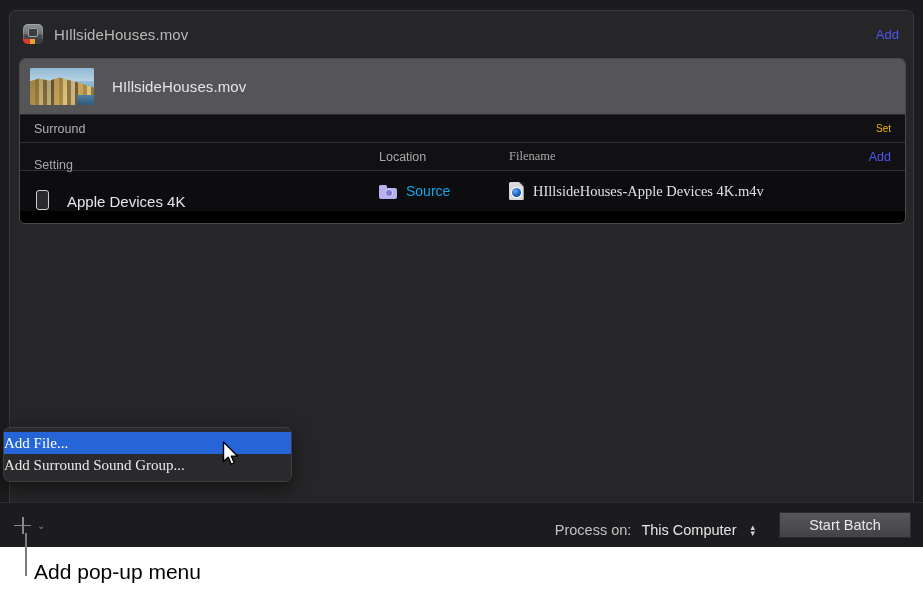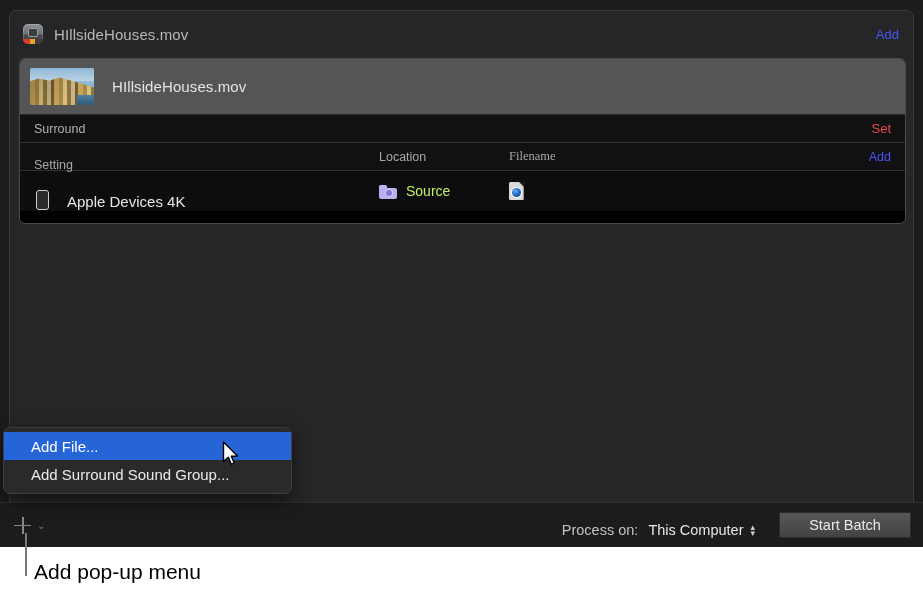--- a/index.html
+++ b/index.html
@@ -155,22 +155,22 @@
     box-sizing: border-box;
     border-bottom: 1px solid #303032;
     background: #111113;
   }
   #captions-label {
     color: #b0b0b2;
     font-size: 12.5px;
   }
   #captions-set-link {
     margin-left: auto;
-    color: #ef4444;
-    font-size: 13px;
+    color: #eab308;
+    font-size: 10px;
     cursor: default;
   }
 
   
   #col-head {
     height: 28px;
     display: flex;
     align-items: center;
     box-sizing: border-box;
     border-bottom: 1px solid #303032;
@@ -235,21 +235,21 @@
     background: #b6b1ef;
     border-radius: 2px;
   }
   .folder-icon .gear {
     position: absolute; left: 6.5px; top: 5px;
     width: 6px; height: 6px;
     border-radius: 50%;
     background: #7f79d8;
     box-shadow: 0 0 0 1px #cfcbf7;
   }
-  .location-text { color: #bef264; font-size: 14px; }
+  .location-text { color: #0ea5e9; font-size: 14px; }
   .file-icon {
     width: 15px; height: 18px;
     position: relative;
     margin-right: 9px;
     flex: 0 0 auto;
     background: #d9d9db;
     border-radius: 1.5px;
     box-shadow: inset -1px 0 0 #9a9a9c;
   }
   .file-icon .fold {
@@ -308,21 +308,21 @@
   #process-group {
     margin-left: auto;
     display: flex;
     align-items: flex-end;
     gap: 10px;
   }
   #process-label { color: #c2c2c4; font-size: 14.5px; }
   #process-select {
     display: flex;
     align-items: center;
-    gap: 7px;
+    gap: 14px;
     color: #e6e6e8;
     font-size: 14.5px;
     cursor: default;
   }
   #process-stepper {
     display: flex;
     flex-direction: column;
     line-height: 6px;
     font-size: 9px;
     color: #d0d0d2;
@@ -351,28 +351,28 @@
     width: 289px;
     background: #2a2a2c;
     border: 1px solid #3e3e40;
     border-radius: 7px;
     padding: 4px 0 5px 0;
     box-sizing: border-box;
     box-shadow: 0 6px 18px rgba(0,0,0,0.55);
     z-index: 30;
   }
   .menu-item {
-    height: 28px;
-    display: flex;
-    align-items: center;
-    padding-left: 27px;
+    height: 22px;
+    display: flex;
+    align-items: center;
     color: #eaeaec;
     font-size: 15px;
     box-sizing: border-box;
     cursor: default;
+    font-family: Liberation Serif, serif;
   }
   .menu-item.selected {
     background: #2565d8;
     color: #ffffff;
   }
 
   
   #cursor {
     position: absolute;
     left: 222px;
@@ -459,20 +459,21 @@
             <span class="body"></span>
             <span class="gear"></span>
           </span>
           <span class="location-text">Source</span>
         </div>
         <div class="cell col-filename">
           <span class="file-icon">
             <span class="fold"></span>
             <span class="disc"></span>
           </span>
+          <span class="filename-text">HIllsideHouses-Apple Devices 4K.m4v</span>
         </div>
       </div>
 
     </div>
   </div>
 
   <div id="toolbar">
     <div id="add-popup-button">
       <span id="plus-icon"></span>
       <span id="plus-chevron">⌄</span>

